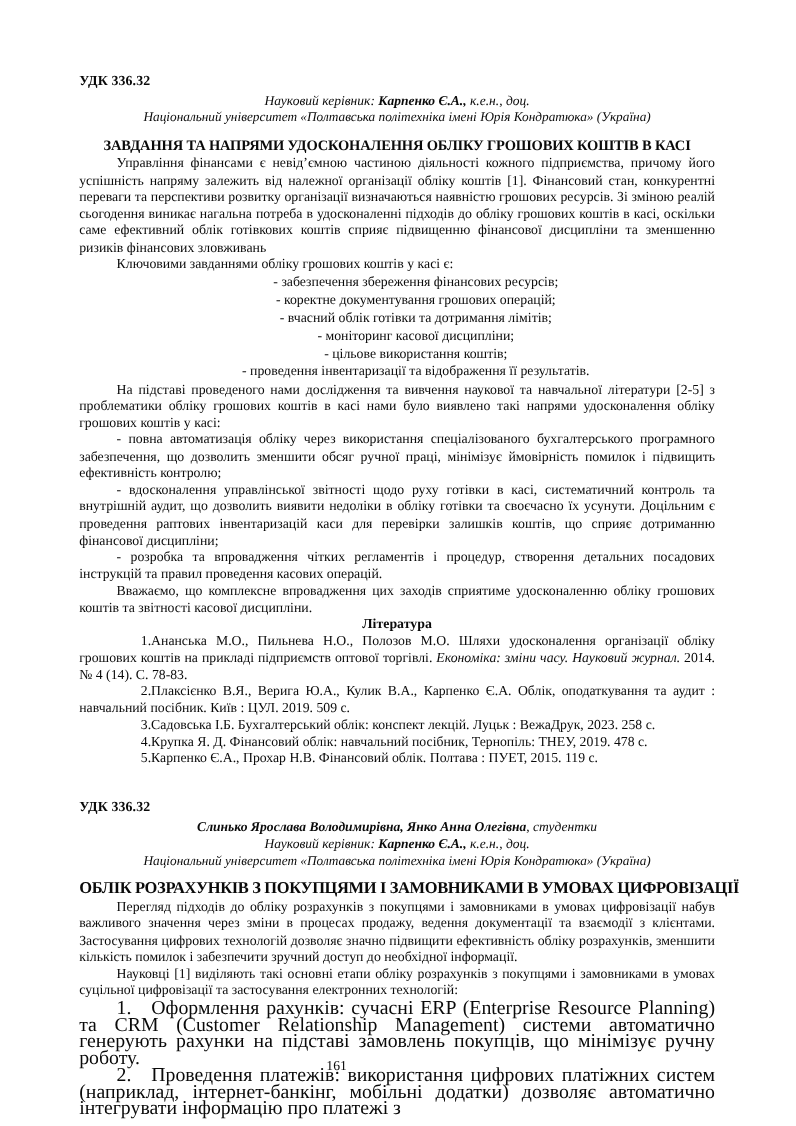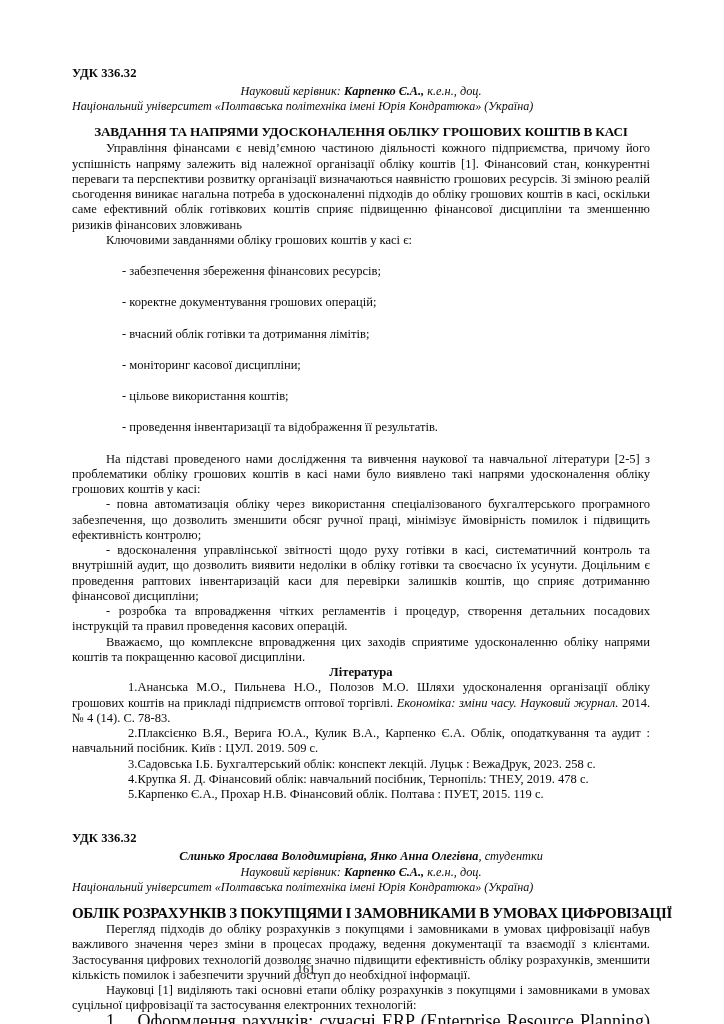--- a/index.html
+++ b/index.html
@@ -51,21 +51,21 @@
     text-align: center;
     font-style: italic;
     font-size: 12.3px;
     line-height: 15.2px;
     margin: 0;
   }
   .byline-sup .nm {
     font-weight: bold;
   }
   .affil {
-    text-align: left;
+    text-align: center;
     font-style: italic;
     font-size: 12.1px;
     line-height: 15.2px;
     margin: 0;
   }
   .art-title {
     text-align: center;
     font-weight: bold;
     font-size: 13.2px;
     line-height: 16px;
@@ -80,24 +80,24 @@
   p.body {
     margin: 0;
     font-size: 12.55px;
     line-height: 15.25px;
     text-align: justify;
     text-indent: 34px;
     text-justify: inter-word;
     hyphens: none;
   }
   p.bullet {
-    margin: 16px;
+    margin: 1px;
     font-size: 12.55px;
     line-height: 15.25px;
-    text-align: left;
+    text-align: center;
     text-indent: 34px;
   }
   p.numitem {
     margin: 0;
     font-size: 18px;
     line-height: 15.25px;
     text-align: justify;
     text-indent: 34px;
   }
   .lit-head {
@@ -158,21 +158,21 @@
       <p class="bullet">- моніторинг касової дисципліни;</p>
       <p class="bullet">- цільове використання коштів;</p>
       <p class="bullet">- проведення інвентаризації та відображення її результатів.</p>
 
       <p class="body">На підставі проведеного нами дослідження та вивчення наукової та навчальної літератури [2-5] з проблематики обліку грошових коштів в касі нами було виявлено такі напрями удосконалення обліку грошових коштів у касі:</p>
 
       <p class="body">- повна автоматизація обліку через використання спеціалізованого бухгалтерського програмного забезпечення, що дозволить зменшити обсяг ручної праці, мінімізує ймовірність помилок і підвищить ефективність контролю;</p>
       <p class="body">- вдосконалення управлінської звітності щодо руху готівки в касі, систематичний контроль та внутрішній аудит, що дозволить виявити недоліки в обліку готівки та своєчасно їх усунути. Доцільним є проведення раптових інвентаризацій каси для перевірки залишків коштів, що сприяє дотриманню фінансової дисципліни;</p>
       <p class="body">- розробка та впровадження чітких регламентів і процедур, створення детальних посадових інструкцій та правил проведення касових операцій.</p>
 
-      <p class="body">Вважаємо, що комплексне впровадження цих заходів сприятиме удосконаленню обліку напрями коштів та покращенню касової дисципліни.</p>
+      <p class="body">Вважаємо, що комплексне впровадження цих заходів сприятиме удосконаленню обліку грошових коштів та звітності касової дисципліни.</p>
 
       <p class="lit-head">Література</p>
 
       <p class="ref"><span class="rn">1.</span><span>Ананська М.О., Пильнева Н.О., Полозов М.О. Шляхи удосконалення організації обліку грошових коштів на прикладі підприємств оптової торгівлі. </span><span class="it">Економіка: зміни часу. Науковий журнал.</span><span>  2014. № 4 (14). С. 78-83.</span></p>
 
       <p class="ref"><span class="rn">2.</span><span>Плаксієнко В.Я., Верига Ю.А., Кулик В.А., Карпенко Є.А. Облік, оподаткування та аудит : навчальний посібник. Київ : ЦУЛ. 2019. 509 с.</span></p>
 
       <p class="ref"><span class="rn">3.</span><span>Садовська І.Б. Бухгалтерський облік: конспект лекцій. Луцьк : ВежаДрук, 2023. 258 с.</span></p>
 
       <p class="ref"><span class="rn">4.</span><span>Крупка Я. Д. Фінансовий облік: навчальний посібник, Тернопіль: ТНЕУ, 2019. 478 с.</span></p>

